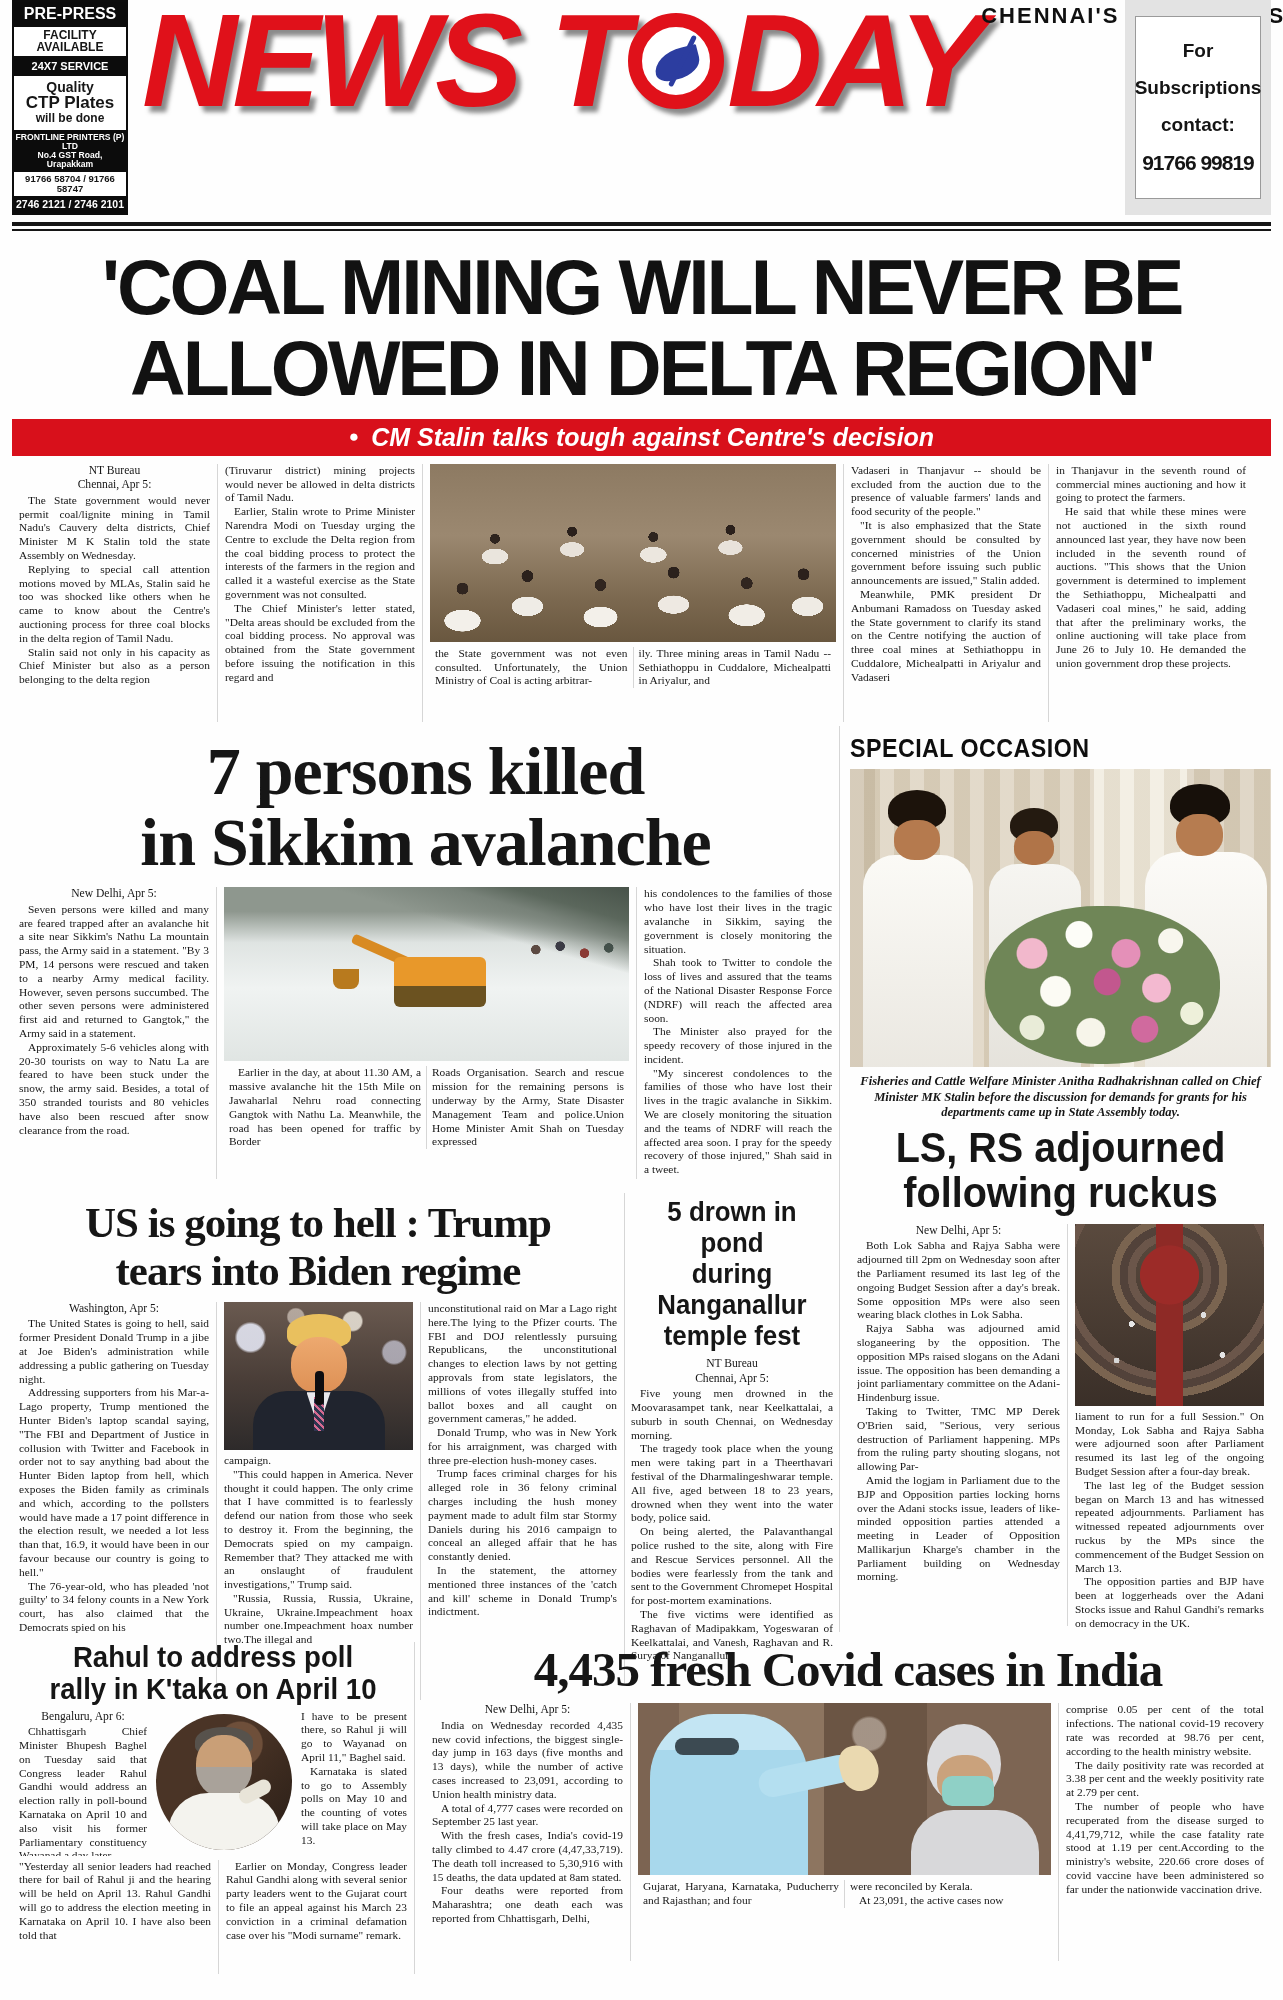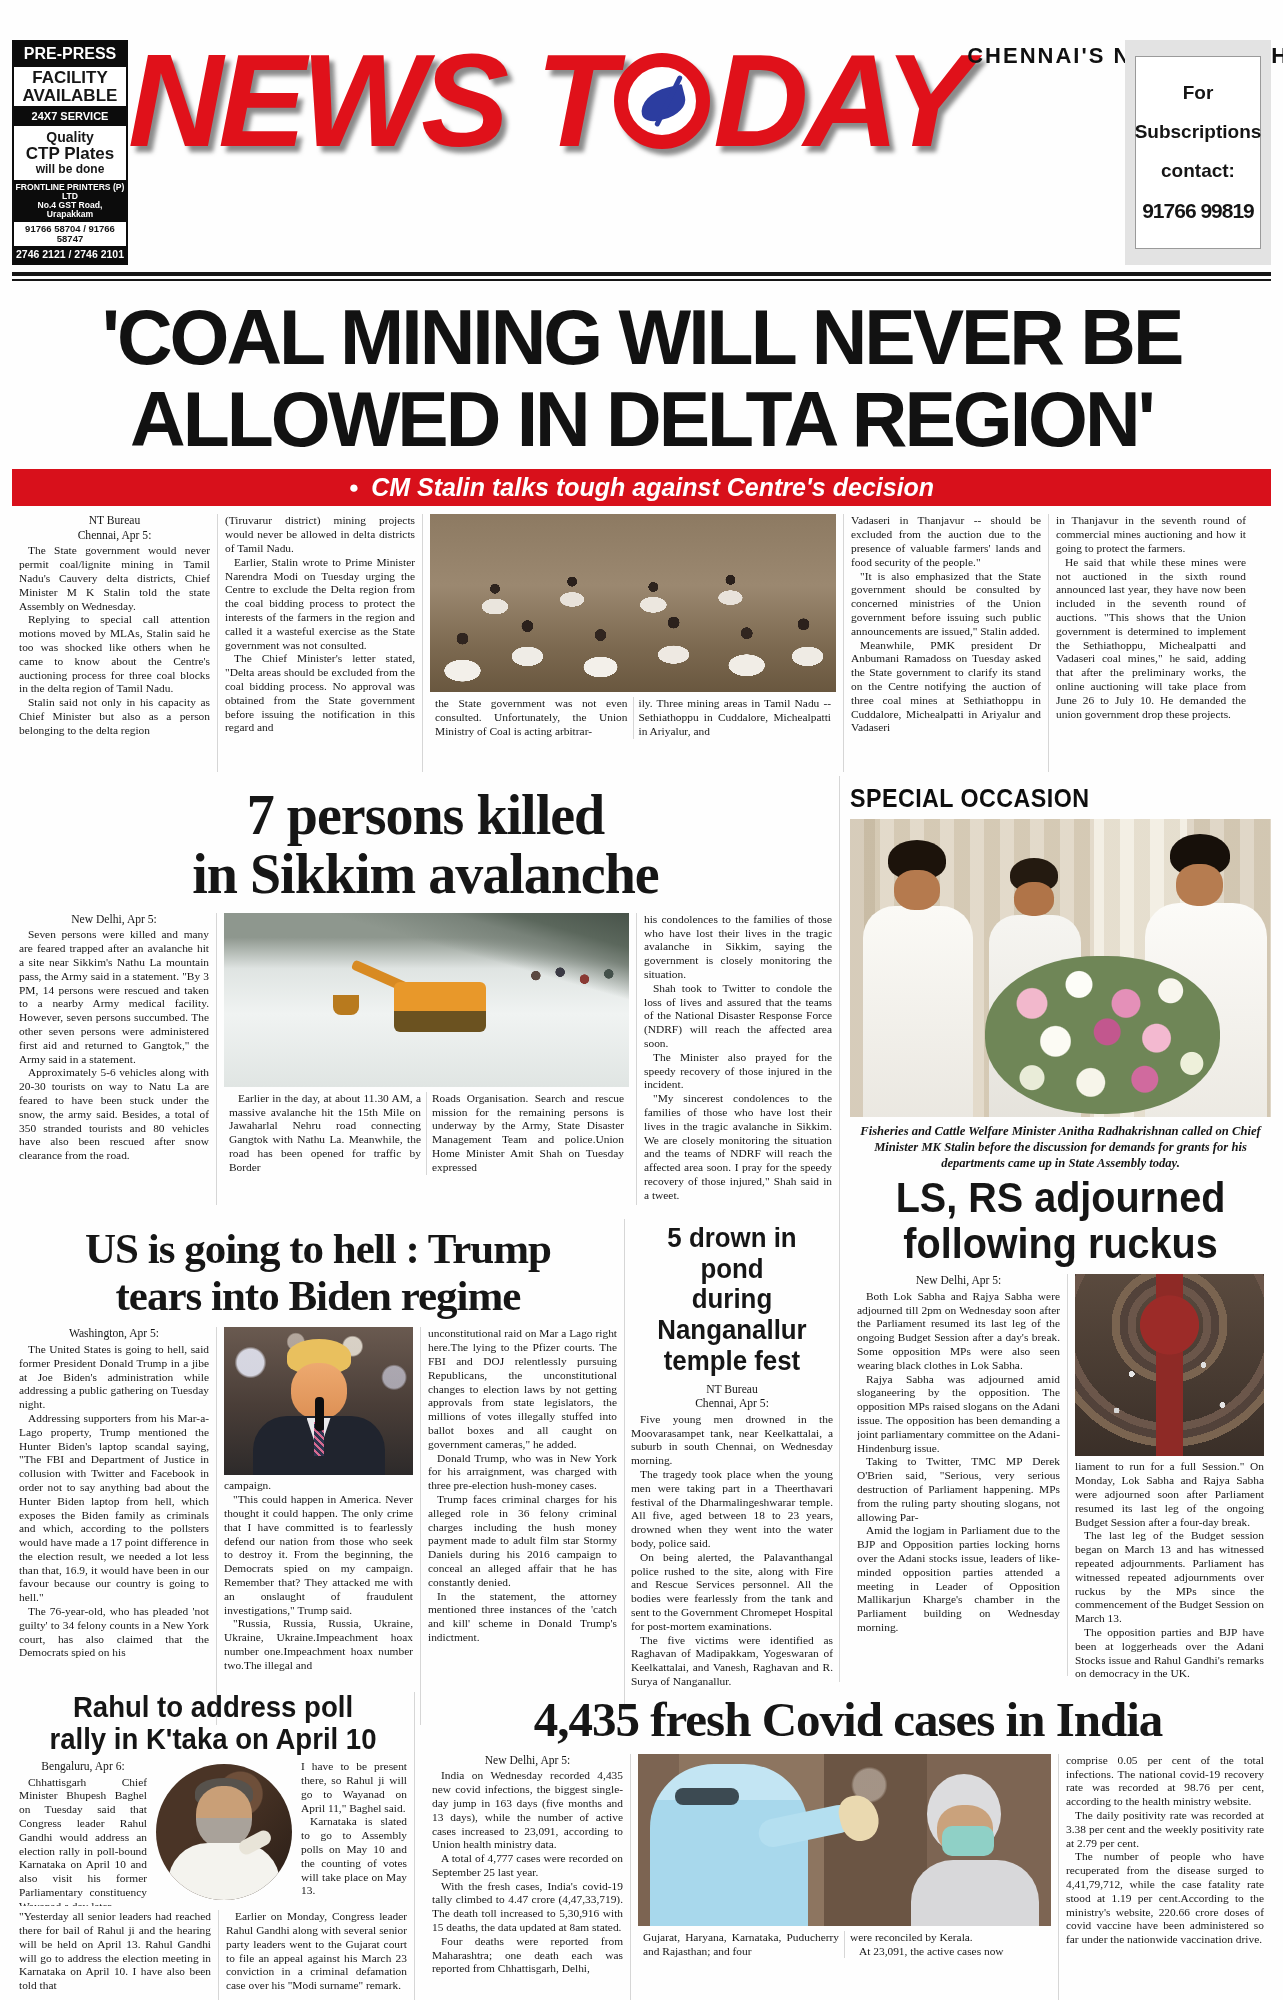--- a/index.html
+++ b/index.html
@@ -1,26 +1,26 @@
 <!DOCTYPE html>
 <html><head>
 <meta charset="utf-8">
 <style>
   *{margin:0;padding:0;box-sizing:border-box}
   html,body{background:#fff}
   .page{width:1283px;height:2000px;margin:0 auto;background:#fefefe;position:relative;
         font-family:"Liberation Serif",serif;color:#161616;overflow:hidden;padding:0 12px}
 
   
-  .header-row{display:flex;gap:0;padding-top:40px}
+  .header-row{display:flex;gap:14px;}
   .ad-box{width:116px;flex:none;border:2px solid #0d0d0d;background:#fff;display:flex;flex-direction:column;
           text-align:center;font-family:"Liberation Sans",sans-serif;font-weight:700;line-height:1.05}
   .ad-box .dark{background:#0c0c0c;color:#fff}
   .ad-r1{font-size:16px;padding:4px 0}
-  .ad-r2{font-size:17px;padding:2px 0;border-bottom:2px solid #0d0d0d}
+  .ad-r2{font-size:12px;padding:2px 0;border-bottom:2px solid #0d0d0d}
   .ad-r3{font-size:11px;padding:3px 0}
   .ad-r4{padding:4px 0 5px}
   .ad-r4 .q{font-size:14px}
   .ad-r4 .c{font-size:17px}
   .ad-r4 .w{font-size:12px}
   .ad-r5{font-size:8.6px;padding:3px 1px}
   .ad-r6{font-size:9.5px;padding:2px 1px}
   .ad-r7{font-size:10.5px;padding:3px 1px;flex:1}
 
   .mast-center{flex:1;display:flex;flex-direction:row;min-width:0}
@@ -77,21 +77,21 @@
   .ph-assembly{height:178px}
   .subcols{display:flex;margin-top:5px}
   .subcols > * + *{border-left:1px solid #d6d6d6}
   .subcols .txt{flex:1;padding:0 5px}
 
   
   .mid-row{display:flex;margin-top:4px;height:906px}
   .mid-left{width:827px;flex:none}
   .mid-right{flex:1;border-left:1px solid #d6d6d6;padding-left:10px;overflow:hidden}
 
-  .sikkim-head{font-size:56px;line-height:1.04;text-align:center;white-space:pre-line;margin:10px 0 10px;letter-spacing:-1px}
+  .sikkim-head{font-size:68px;line-height:1.04;text-align:center;white-space:pre-line;margin:10px 0 10px;letter-spacing:-1px}
   .sikkim-body{height:292px}
   .sikkim-body .c1{width:204px;flex:none}
   .sikkim-mid{width:420px;flex:none;padding:0 7px}
   .ph-avalanche{height:174px}
   .sikkim-body .c3{flex:1}
 
   .mid-left-bottom{display:flex;margin-top:14px;height:492px}
   .trump-sec{width:612px;flex:none}
   .trump-head{font-size:43px;line-height:1.1;text-align:center;white-space:pre-line;margin:6px 0 8px;letter-spacing:-1px}
   .trump-cols{height:398px}

